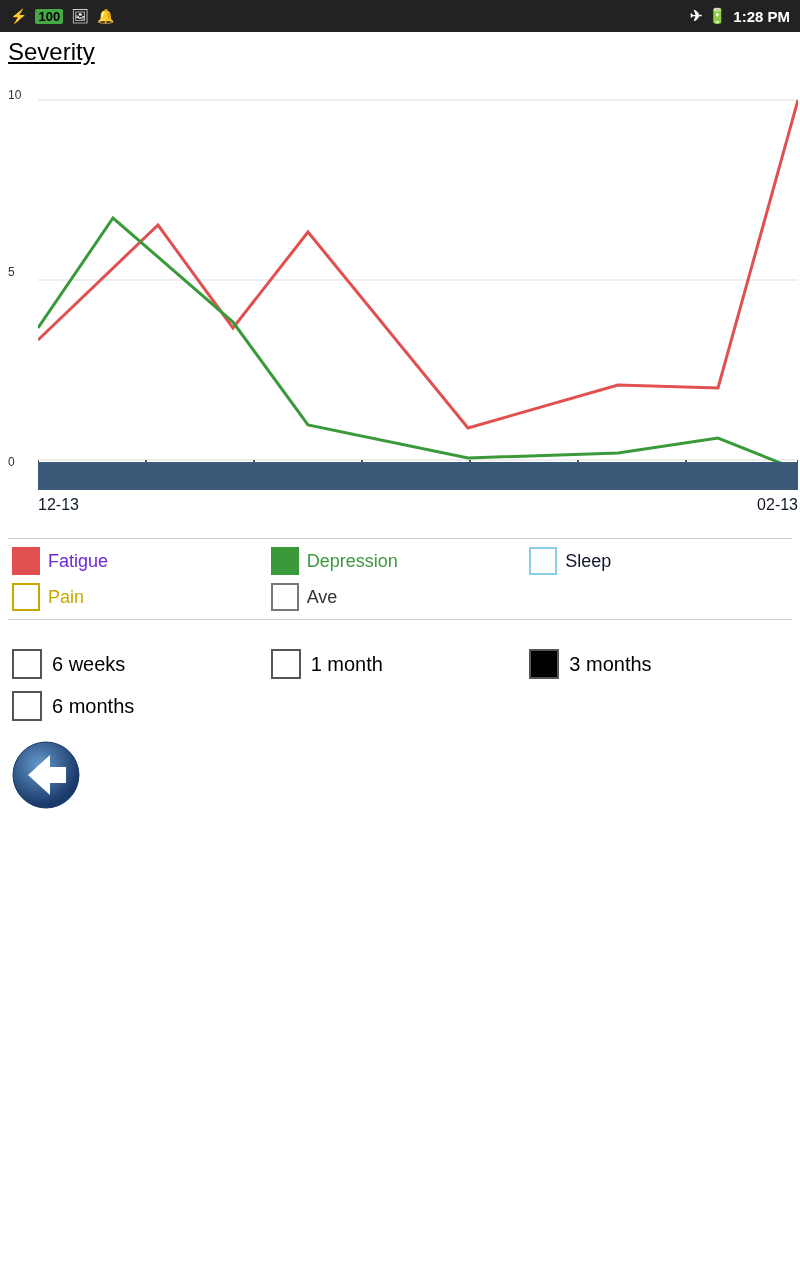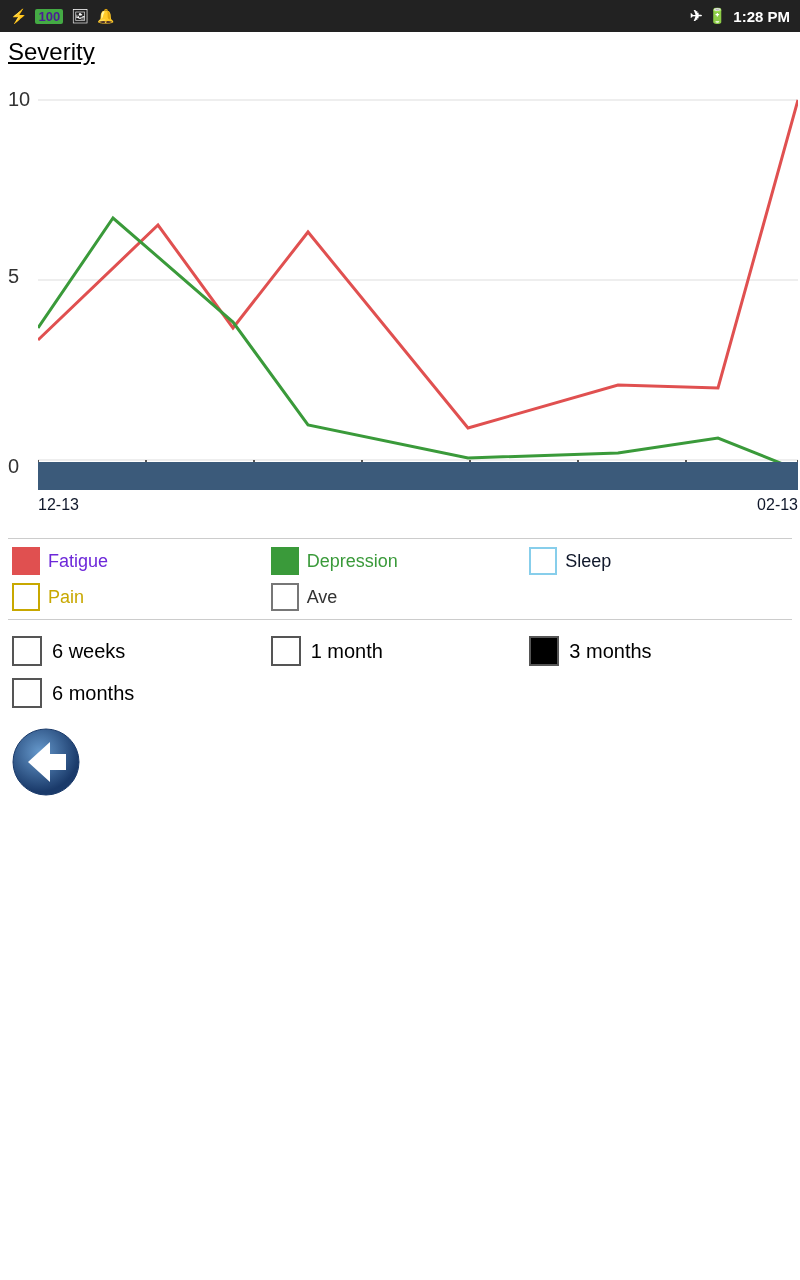--- a/index.html
+++ b/index.html
@@ -54,21 +54,21 @@
       position: relative;
       width: 790px;
       height: 460px;
       margin-top: 4px;
     }
 
     
     .y-label {
       position: absolute;
       left: 0;
-      font-size: 20px;
+      font-size: 12px;
       color: #333;
     }
 
     #y-10 { top: 18px; }
     #y-5  { top: 195px; }
     #y-0  { top: 385px; }
 
     
     #chart-svg {
       position: absolute;
@@ -117,21 +117,21 @@
     }
     .legend-box {
       width: 28px;
       height: 28px;
       border: 2px solid #ccc;
       flex-shrink: 0;
     }
 
     
     #time-range {
-      margin-top: 16px;
+      margin-top: 29px;
       padding: 0 4px;
       display: grid;
       grid-template-columns: 1fr 1fr 1fr;
       row-gap: 12px;
     }
     .time-item {
       display: flex;
       align-items: center;
       gap: 10px;
       font-size: 20px;
@@ -157,21 +157,21 @@
       height: 68px;
       cursor: pointer;
     }
   </style>
 </head>
 <body>
 
 <div id="status-bar">
   <div class="status-left">
     <span>⚡</span>
-    <span style="font-size:13px;background:#4a4;color:#4c1d95;padding:0 3px;border-radius:2px;font-weight:bold;">100</span>
+    <span style="font-size:13px;background:#4a4;color:#000000;padding:0 3px;border-radius:2px;font-weight:bold;">100</span>
     <span>🖼</span>
     <span>🔔</span>
   </div>
   <div class="status-right">
     <span>✈</span>
     <span>🔋</span>
     <span>1:28 PM</span>
   </div>
 </div>
 

